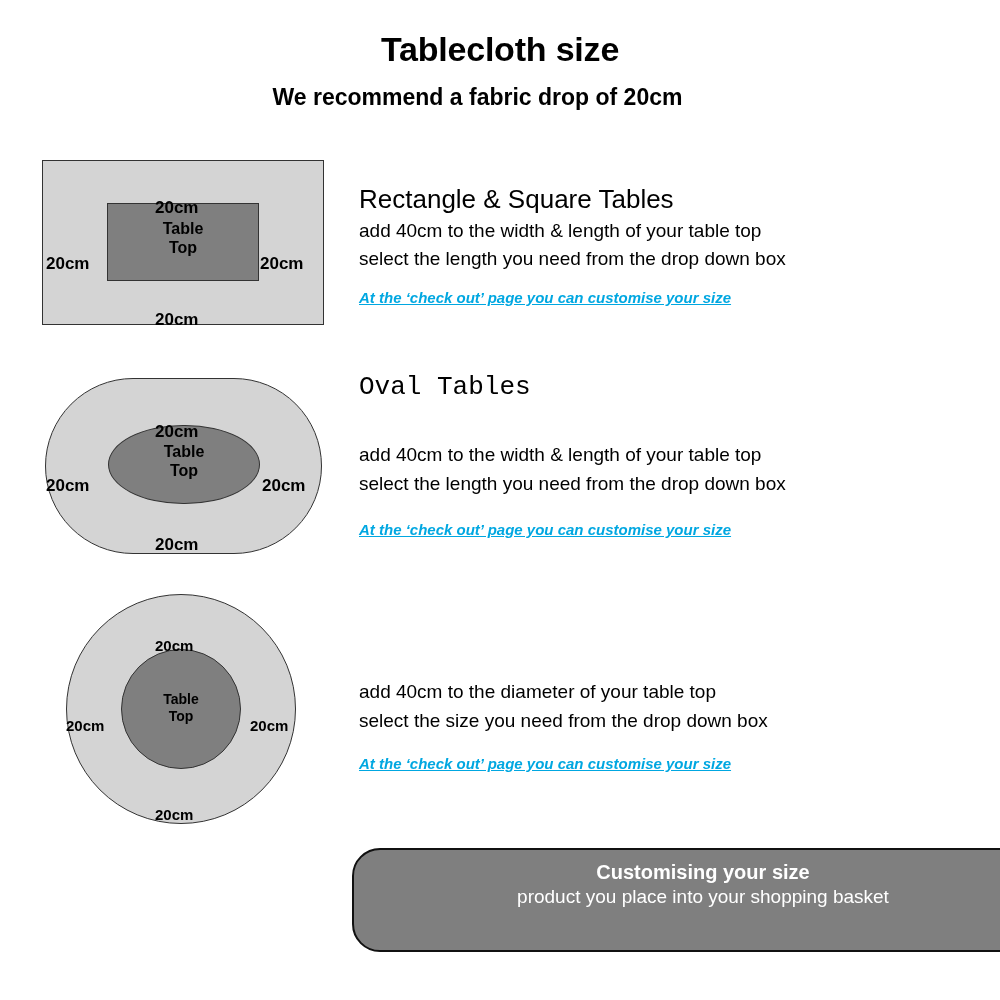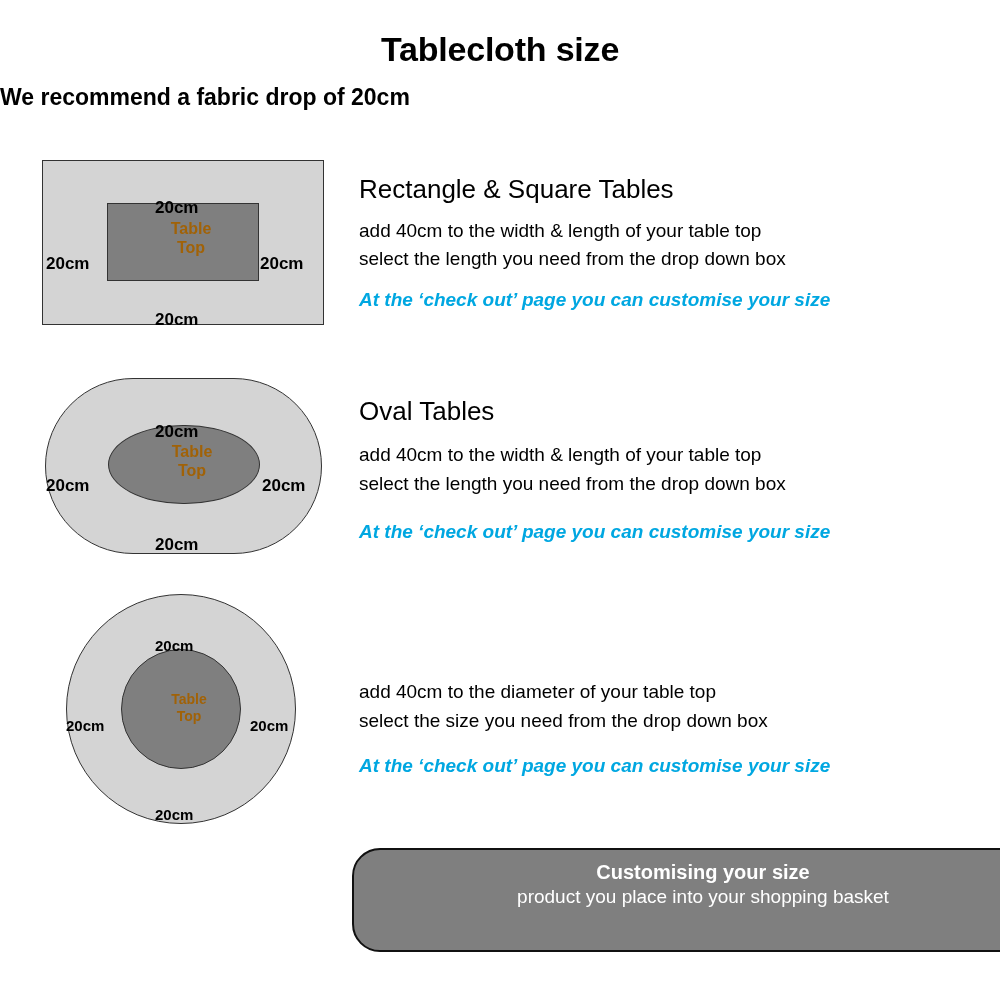--- a/index.html
+++ b/index.html
@@ -30,46 +30,45 @@
     text-align: center;
     font-size: 34px;
     font-weight: bold;
     letter-spacing: -0.2px;
   }
   .sub-title {
     position: absolute;
     top: 84px;
     left: 0;
     width: 955px;
-    text-align: left;
+    text-align: center;
     font-size: 23px;
     font-weight: bold;
   }
 
   
   .drop-label {
     position: absolute;
     font-size: 17px;
     font-weight: bold;
     color: #000;
     white-space: nowrap;
     margin-top: 22px;
   }
   .drop-label.small {
     font-size: 15px;
   }
   .table-top-label {
     position: absolute;
-    color: #a16207;
+    color: #000000;
     font-weight: bold;
     font-size: 16px;
     line-height: 19px;
     text-align: center;
     white-space: nowrap;
-    padding-left: 8px;
   }
   .table-top-label.small {
     font-size: 14px;
     line-height: 17px;
   }
 
   
   .sect-title {
     position: absolute;
     font-size: 26px;
@@ -78,25 +77,26 @@
     white-space: nowrap;
   }
   .sect-line {
     position: absolute;
     font-size: 19px;
     color: #000;
     white-space: nowrap;
   }
   .sect-note {
     position: absolute;
-    font-size: 19px;
+    font-size: 15px;
     font-weight: bold;
     font-style: italic;
     color: #00a7e1;
     white-space: nowrap;
+    text-decoration: underline;
   }
 
   
   .rect-outer {
     position: absolute;
     left: 42px;
     top: 160px;
     width: 282px;
     height: 165px;
     background: #d4d4d4;
@@ -198,37 +198,37 @@
   <div class="rect-inner"></div>
   <div class="table-top-label" style="left:107px; top:219px; width:152px;">
     <div>Table</div>
     <div>Top</div>
   </div>
   <div class="drop-label" style="left:155px; top:176px;">20cm</div>
   <div class="drop-label" style="left:155px; top:288px;">20cm</div>
   <div class="drop-label" style="left:46px; top:232px;">20cm</div>
   <div class="drop-label" style="left:260px; top:232px;">20cm</div>
 
-  <div class="sect-title" style="left:359px; top:174px;">Rectangle &amp; Square Tables</div>
+  <div class="sect-title" style="left:359px; top:184px;">Rectangle &amp; Square Tables</div>
   <div class="sect-line" style="left:359px; top:220px;">add 40cm to the width &amp; length of your table top</div>
   <div class="sect-line" style="left:359px; top:248px;">select the length you need from the drop down box</div>
   <div class="sect-note" style="left:359px; top:289px;">At the ‘check out’ page you can customise your size</div>
 
   <div class="oval-outer"></div>
   <div class="oval-inner"></div>
   <div class="table-top-label" style="left:108px; top:442px; width:152px;">
     <div>Table</div>
     <div>Top</div>
   </div>
   <div class="drop-label" style="left:155px; top:400px;">20cm</div>
   <div class="drop-label" style="left:155px; top:513px;">20cm</div>
   <div class="drop-label" style="left:46px; top:454px;">20cm</div>
   <div class="drop-label" style="left:262px; top:454px;">20cm</div>
 
-  <div class="sect-title" style="left:359px; top:396px;">Oval Tables</div>
+  <div class="sect-title" style="left:359px; top:372px;font-family:Liberation Mono, monospace;">Oval Tables</div>
   <div class="sect-line" style="left:359px; top:444px;">add 40cm to the width &amp; length of your table top</div>
   <div class="sect-line" style="left:359px; top:473px;">select the length you need from the drop down box</div>
   <div class="sect-note" style="left:359px; top:521px;">At the ‘check out’ page you can customise your size</div>
 
   <div class="round-outer"></div>
   <div class="round-inner"></div>
   <div class="table-top-label small" style="left:121px; top:691px; width:120px;">
     <div>Table</div>
     <div>Top</div>
   </div>

